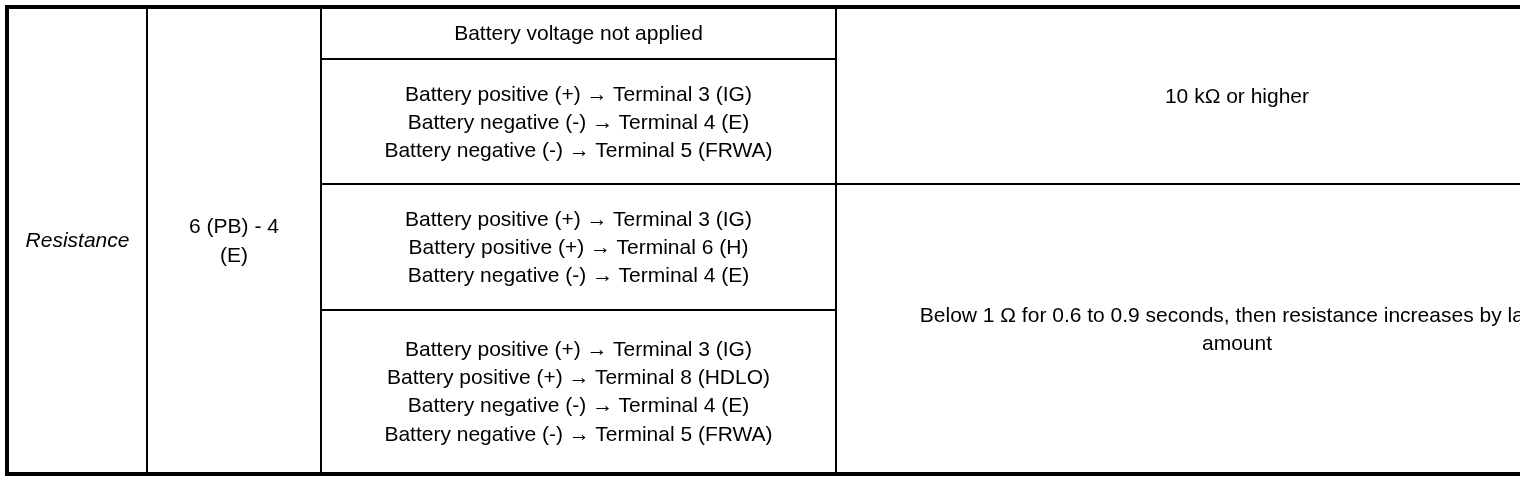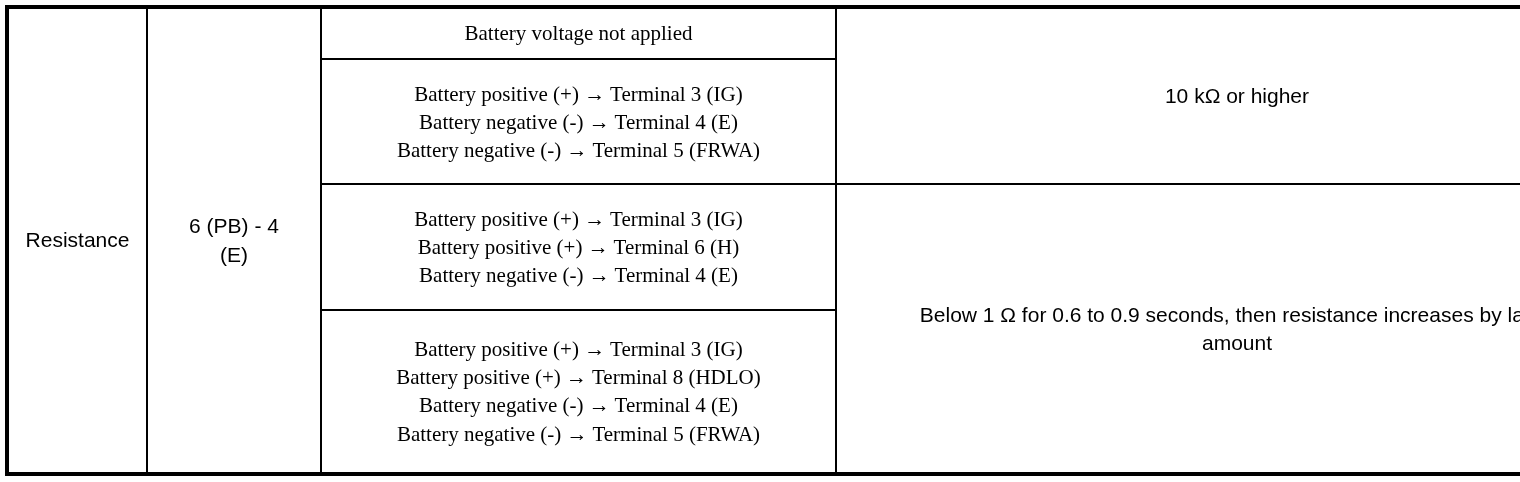--- a/index.html
+++ b/index.html
@@ -39,23 +39,23 @@
     padding: 0;
     vertical-align: middle;
     text-align: center;
     font-size: 21px;
     line-height: 1.34;
     color: #000000;
     background: #ffffff;
   }
 
   
-  .col-measure   { width: 140px; }
+  .col-measure   { width: 140px; font-style: italic; }
   .col-terminals { width: 174px; }
-  .col-condition { width: 515px; font-family: Liberation Serif, serif; }
+  .col-condition { width: 515px; }
   .col-spec      { width: 775px; }
 
   .cell-pad {
     padding: 4px 6px;
   }
   .cell-pad-wide {
     padding: 6px 34px;
     margin-left: 28px;
   }
 

